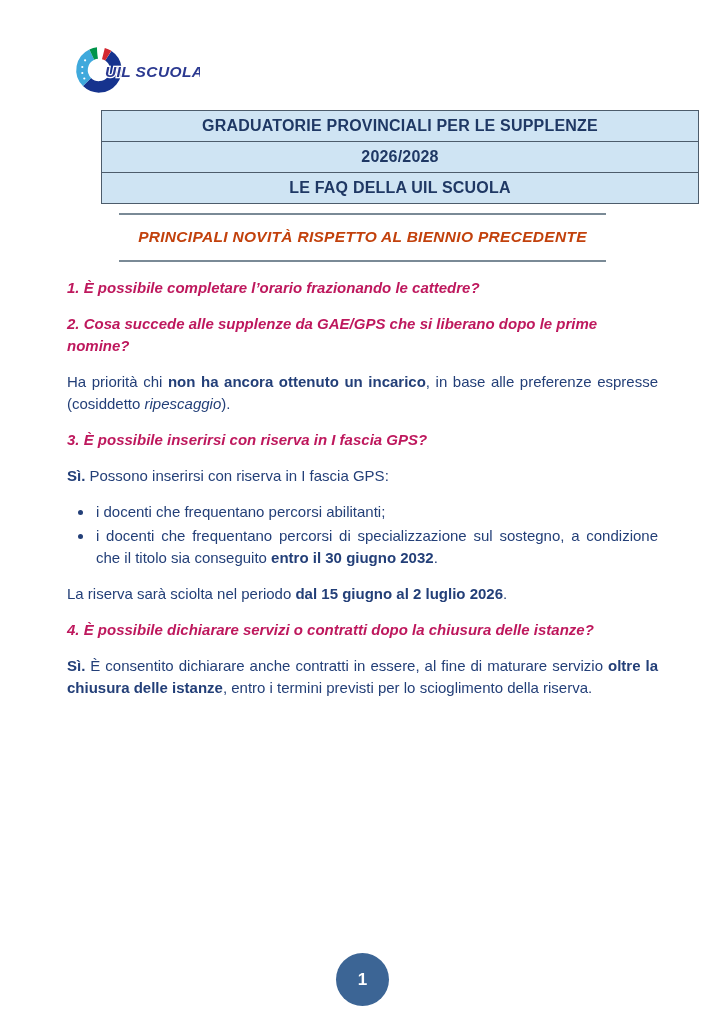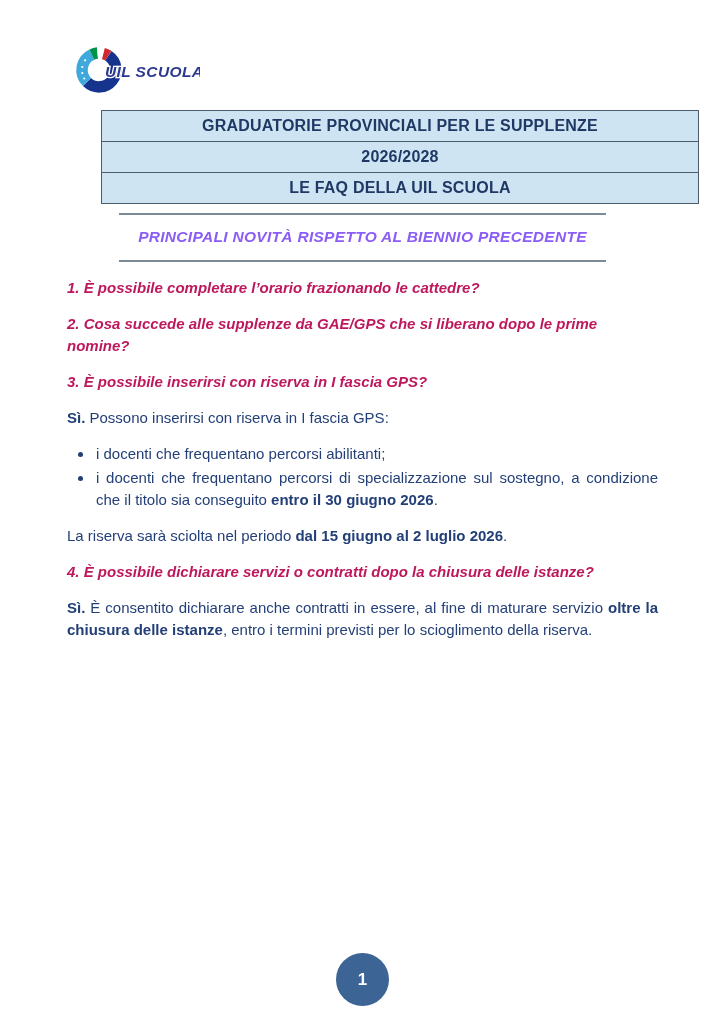--- a/index.html
+++ b/index.html
@@ -35,21 +35,21 @@
 
   
   .section-block {
     position: absolute; top: 213px; left: 119px; width: 487px;
     border-top: 2px solid #7a8a96;
     border-bottom: 2px solid #7a8a96;
     padding: 13px 0 14px 0;
     text-align: center;
   }
   .section-title {
-    color: #8b5cf6;
+    color: #c2410c;
     font-weight: bold;
     font-style: italic;
     font-size: 15.5px;
     letter-spacing: 0.3px;
   }
 
   
   .faq-list {
     position: absolute; top: 265px; left: 67px; width: 591px;
     font-size: 15px;
@@ -131,25 +131,26 @@
   </tbody>
     </table>
 
   <div class="section-block">
     <span class="section-title">PRINCIPALI NOVITÀ RISPETTO AL BIENNIO PRECEDENTE</span>
   </div>
 
   <div class="faq-list">
       <div class="question">1. È possibile completare l’orario frazionando le cattedre?</div>
       <div class="question">2. Cosa succede alle supplenze da GAE/GPS che si liberano dopo le prime nomine?</div>
+      <p class="para"><span>Ha priorità chi </span><span class="b ">non ha ancora ottenuto un incarico</span><span>, in base alle preferenze espresse (cosiddetto </span><span class="i">ripescaggio</span><span>).</span></p>
       <div class="question">3. È possibile inserirsi con riserva in I fascia GPS?</div>
       <p class="para"><span class="b ">Sì.</span><span> Possono inserirsi con riserva in I fascia GPS:</span></p>
       <ul class="bullets">
         <li class="bullet"><span>i docenti che frequentano percorsi abilitanti;</span></li>
-        <li class="bullet"><span>i docenti che frequentano percorsi di specializzazione sul sostegno, a condizione che il titolo sia conseguito </span><span class="b ">entro il 30 giugno 2026</span><span>.</span></li>
+        <li class="bullet"><span>i docenti che frequentano percorsi di specializzazione sul sostegno, a condizione che il titolo sia conseguito </span><span class="b ">entro il 30 giugno 2032</span><span>.</span></li>
       </ul>
       <p class="para"><span>La riserva sarà sciolta nel periodo </span><span class="b ">dal 15 giugno al 2 luglio 2026</span><span>.</span></p>
       <div class="question">4. È possibile dichiarare servizi o contratti dopo la chiusura delle istanze?</div>
       <p class="para"><span class="b ">Sì.</span><span> È consentito dichiarare anche contratti in essere, al fine di maturare servizio </span><span class="b ">oltre la chiusura delle istanze</span><span>, entro i termini previsti per lo scioglimento della riserva.</span></p>
     </div>
 
   <div class="page-circle">
     <span>1</span>
   </div>
 

